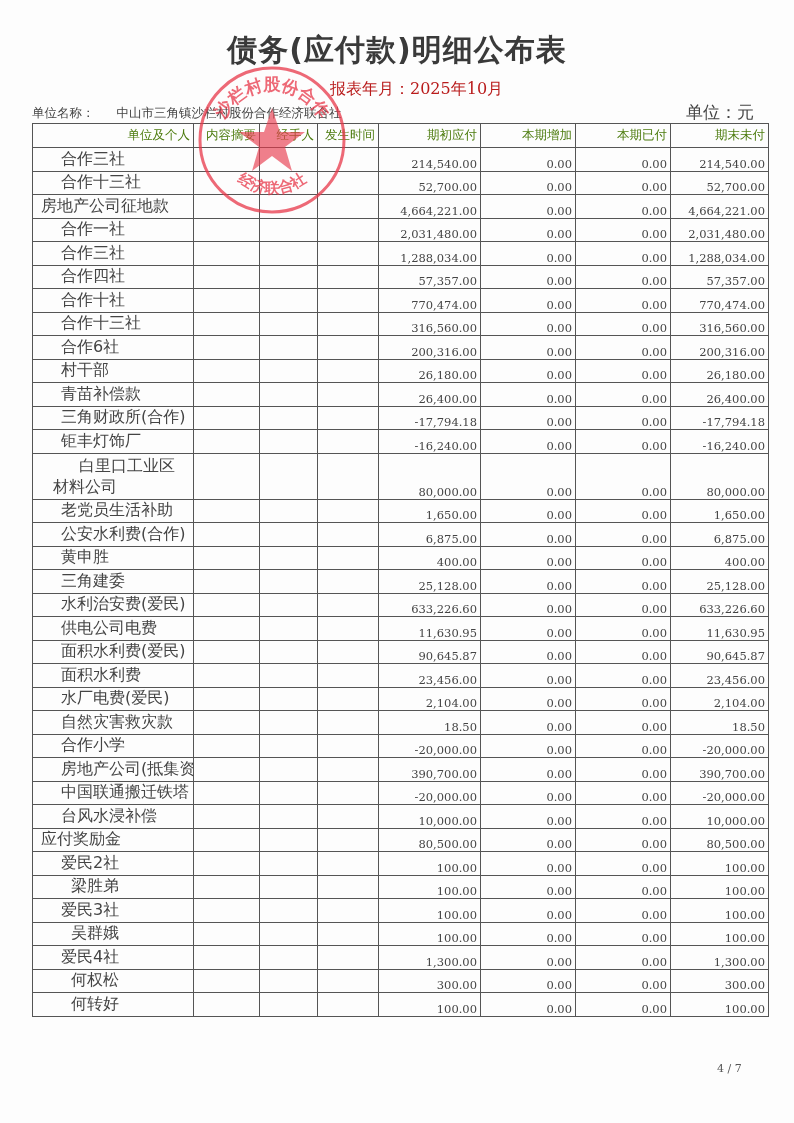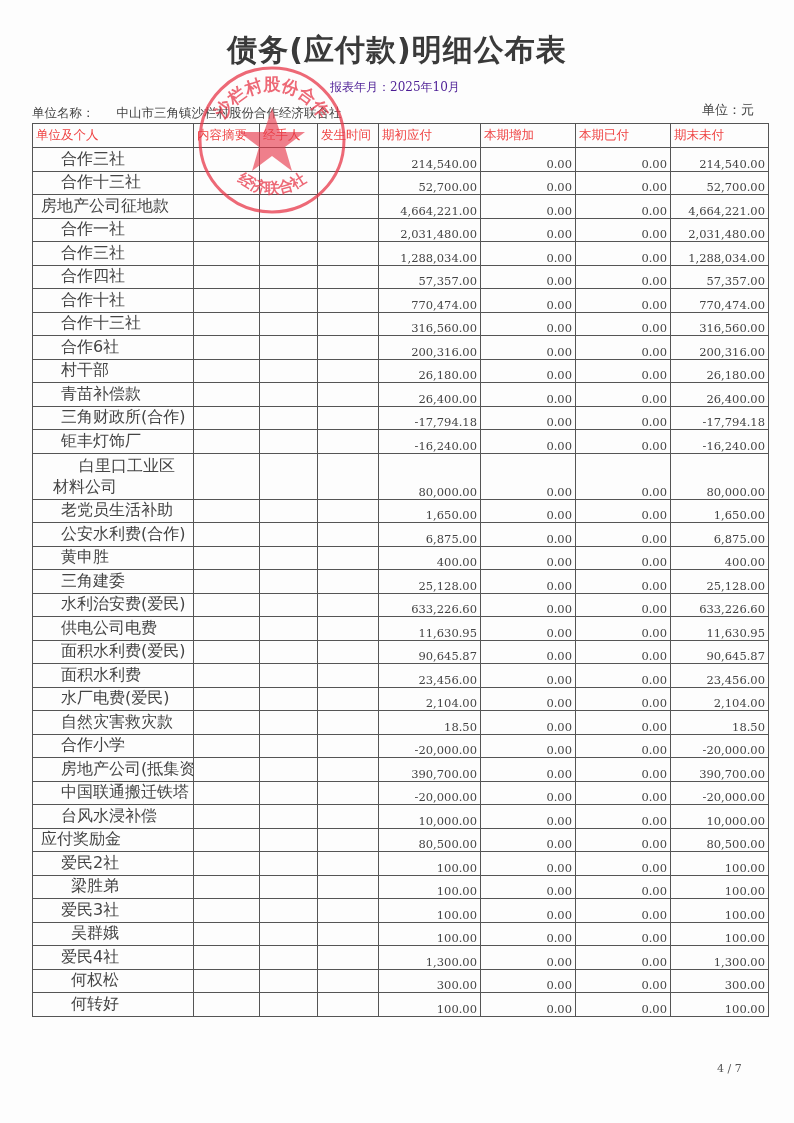--- a/index.html
+++ b/index.html
@@ -8,44 +8,44 @@
     background: #fdfdfd;
     font-family: "DejaVu Serif", "Liberation Serif", serif;
     color: #333;
   }
   .title {
     position: absolute; left: 0; width: 794px; top: 30px; text-align: center;
     font-family: "DejaVu Sans", "Liberation Sans", sans-serif;
     font-size: 30px; font-weight: bold; color: #3a3a3a; letter-spacing: 1px;
   }
   .period {
-    position: absolute; left: 330px; top: 79px; font-size: 12px; color: #4c1d95;
+    position: absolute; left: 330px; top: 79px; font-size: 16px; color: #b91c1c;
   }
   .org-label {
     position: absolute; left: 32px; top: 105px; font-size: 12.5px; color: #444;
   }
   .org-name { margin-left: 22px; }
   .unit {
-    position: absolute; right: 40px; top: 101px; font-size: 13px; color: #444;
+    position: absolute; right: 40px; top: 101px; font-size: 17px; color: #444;
   }
   table.ledger {
     position: absolute; left: 32px; top: 123px;
     border-collapse: collapse; table-layout: fixed;
     width: 736px;
     font-size: 12px;
   }
   table.ledger th, table.ledger td {
     border: 1px solid #555;
     padding: 0 3px;
     height: 22.5px;
     white-space: nowrap;
     overflow: hidden;
   }
   table.ledger th {
-    height: 23px; font-weight: normal; text-align: left; color: #ef4444;
+    height: 23px; font-weight: normal; text-align: right; color: #4d7c0f;
     font-family: "DejaVu Sans", "Liberation Sans", sans-serif; font-size: 12.5px;
   }
   td.name {
     font-family: "DejaVu Sans", "Liberation Sans", sans-serif; font-size: 16px;
     color: #444; text-align: left;
   }
   td.name.l1 { padding-left: 8px; }
   td.name.l2 { padding-left: 28px; }
   td.name.l3 { padding-left: 38px; }
   td.name.wrap { white-space: normal; line-height: 21px; height: 45px; padding-left: 20px; text-indent: 26px; }

